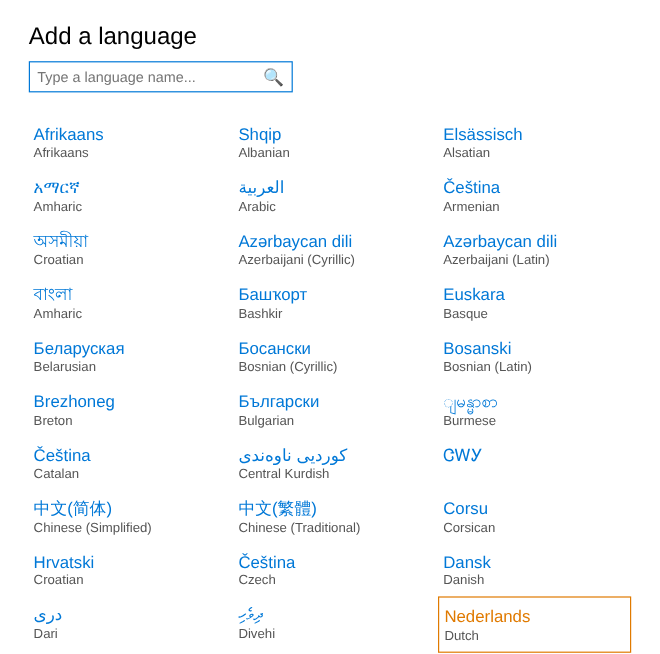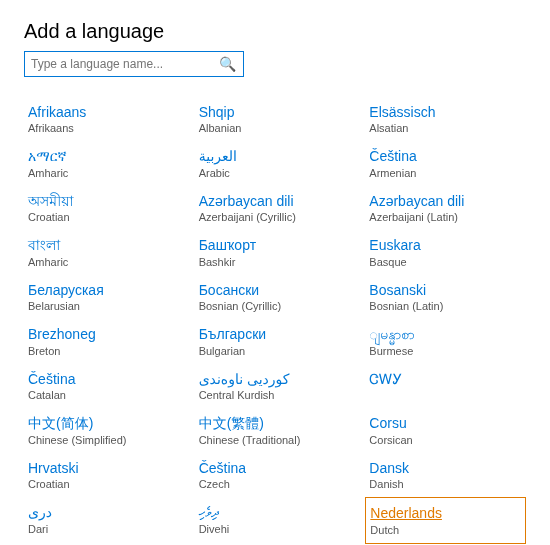--- a/index.html
+++ b/index.html
@@ -57,21 +57,20 @@
     .lang-native {
       font-size: 11px;
       color: #555;
       line-height: 1.3;
     }
     .lang-item.highlighted {
       border: 1px solid #e07a00;
     }
     .lang-item.highlighted .lang-name {
       color: #e07a00;
-      text-decoration: underline;
     }
   </style>
 </head>
 <body>
 
 <div class="page">
   <div class="page-title">Add a language</div>
 
   <div class="search-box">
     <input class="search-input" type="text" placeholder="Type a language name..." style="">

